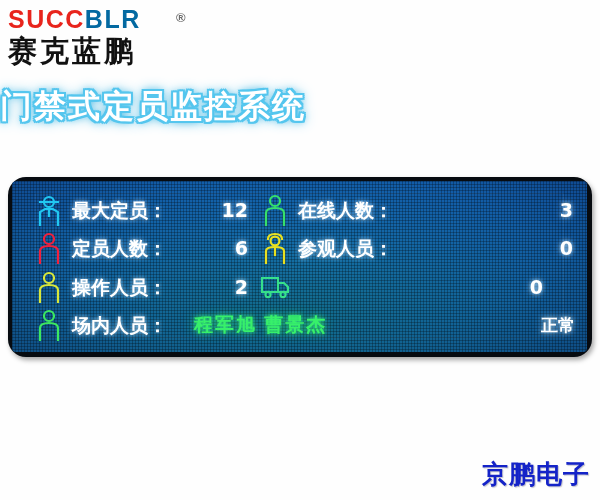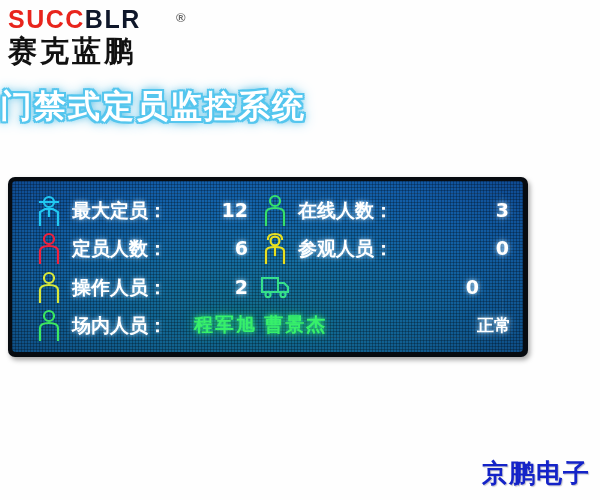--- a/index.html
+++ b/index.html
@@ -15,21 +15,21 @@
   .brand { position: absolute; left: 8px; top: 6px; }
   .brand-word {
     font-family: "Liberation Sans", sans-serif;
     font-weight: bold;
     font-size: 25px;
     letter-spacing: 1.5px;
     line-height: 26px;
     white-space: nowrap;
   }
   .brand-word .succ { color: #e8241c; text-align: center; }
-  .brand-word .blr  { color: #0f172a; }
+  .brand-word .blr  { color: #0369a1; }
   .brand-reg {
     position: absolute;
     left: 168px; top: 5px;
     font-size: 13px;
     color: #6b6b6b;
     line-height: 13px;
   }
   .brand-cn {
     margin-top: 2px;
     font-family: "DejaVu Sans", sans-serif;
@@ -59,22 +59,22 @@
     text-shadow:
       -2px 0 0 #55c6ee, 2px 0 0 #55c6ee, 0 -2px 0 #55c6ee, 0 2px 0 #55c6ee,
       -2px -2px 0 #55c6ee, 2px -2px 0 #55c6ee, -2px 2px 0 #55c6ee, 2px 2px 0 #55c6ee,
       0 0 7px #3fbce8, 0 0 13px #2aa8da;
   }
 
   
   .led-outer {
     position: absolute;
     left: 8px; top: 177px;
-    width: 520px; height: 180px;
-    border-radius: 7px;
+    width: 584px; height: 180px;
+    border-radius: 18px;
     background: #070b10;
     padding: 4px 5px 5px 4px;
     box-shadow: 2px 3px 5px rgba(0,0,0,0.35);
     overflow: hidden;
   }
   .led-screen {
     position: relative;
     width: 100%; height: 100%;
     border-radius: 4px;
     overflow: hidden;
@@ -159,21 +159,21 @@
     color: #ffffff;
     text-align: right;
     white-space: nowrap;
     text-shadow: 0 0 5px rgba(210,240,255,0.85), 0 0 12px rgba(130,200,255,0.5);
   }
 
   
   .foot-logo {
     position: absolute;
     right: 10px; bottom: 10px;
-    font-family: Liberation Mono, monospace;
+    font-family: Liberation Serif, serif;
     font-weight: bold;
     font-size: 26px;
     line-height: 30px;
     letter-spacing: 1px;
     color: #1423c8;
     white-space: nowrap;
     text-shadow: 1px 1px 1px rgba(120,120,140,0.45);
   }
 </style>
 </head>

